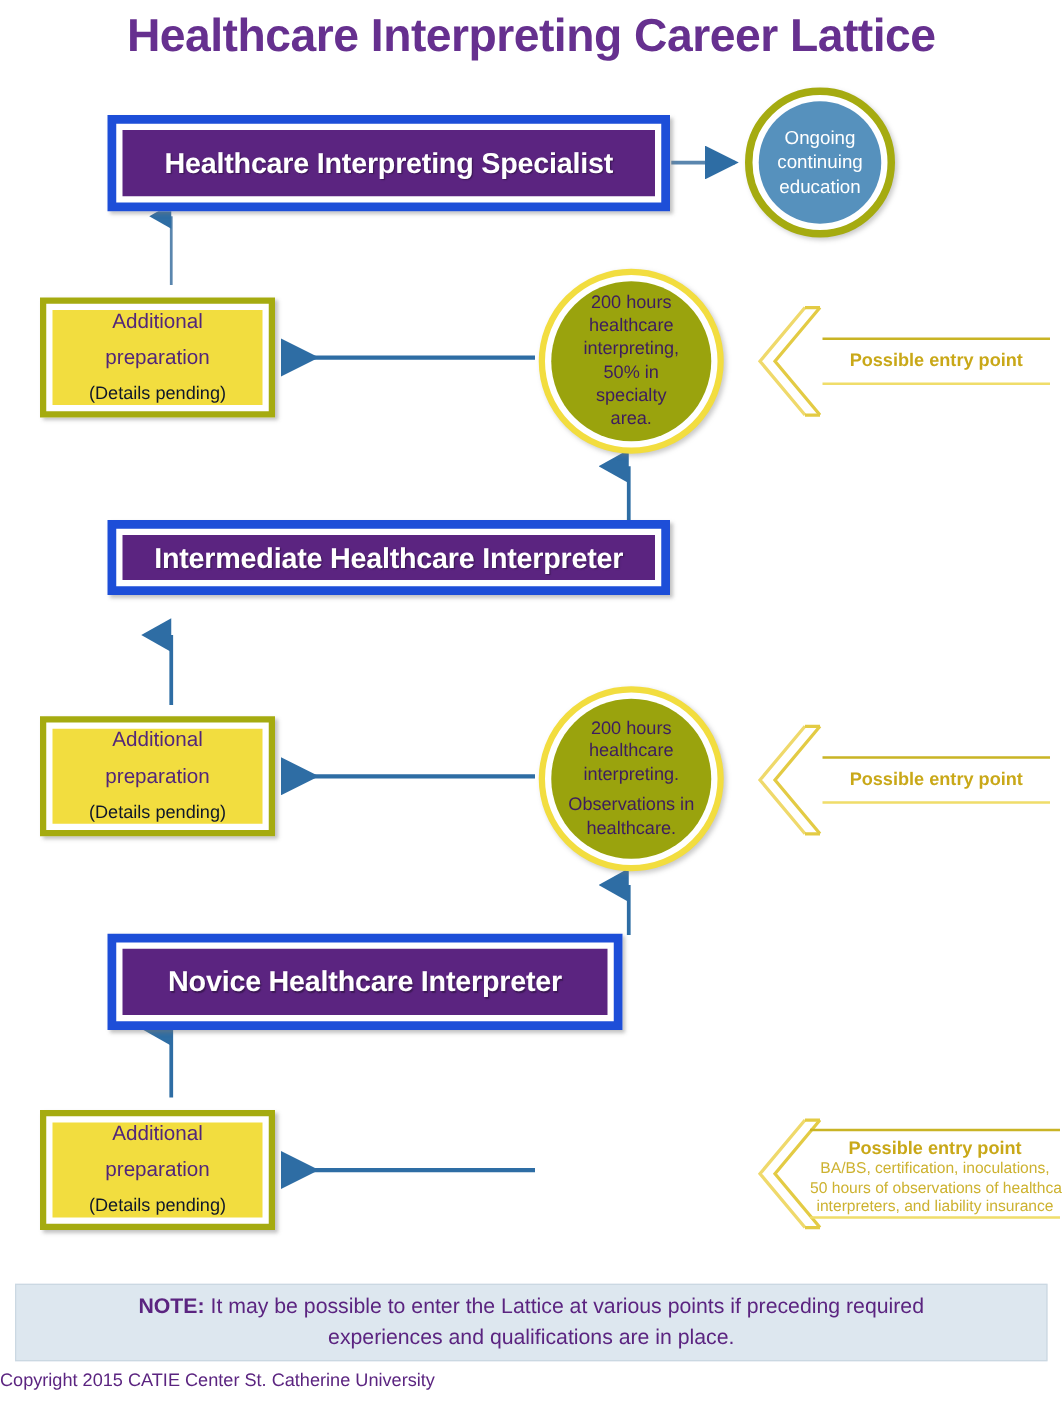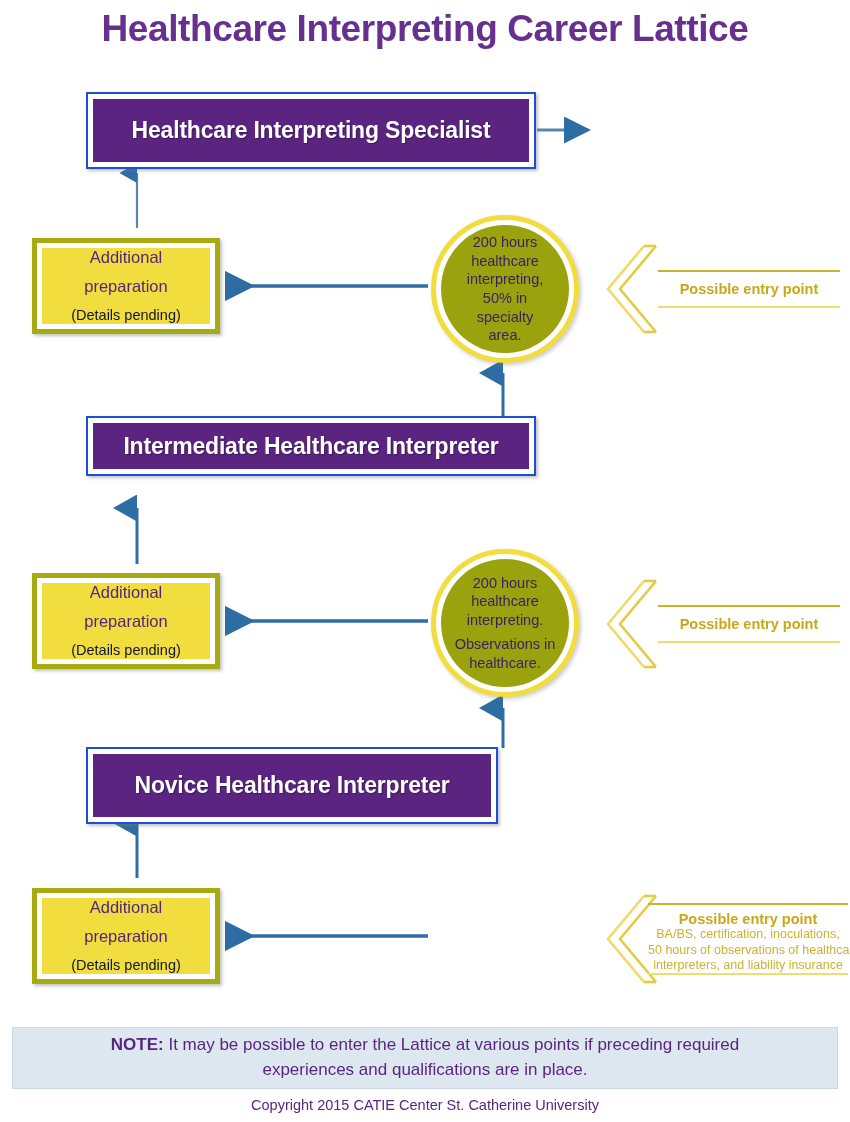--- a/index.html
+++ b/index.html
@@ -29,21 +29,21 @@
     font-weight: bold;
     color: #66308f;
     letter-spacing: -0.4px;
     white-space: nowrap;
   }
 
   
   .level-box {
     position: absolute;
     background: #ffffff;
-    border: 2px solid #1d4ed8;
+    border: 7px solid #1d4ed8;
     box-sizing: border-box;
     box-shadow: 2px 2px 3px rgba(120,120,120,0.45);
   }
   .level-box .inner {
     position: absolute;
     left: 5px; top: 5px; right: 5px; bottom: 5px;
     background: #5b2480;
     display: flex;
     align-items: center;
     justify-content: center;
@@ -180,21 +180,21 @@
     font-size: 17px;
     line-height: 1.45;
     padding: 0 80px;
   }
   #note-box .note-text b { font-weight: bold; }
 
   #copyright {
     position: absolute;
     left: 0;
     width: 850px;
-    text-align: center;
+    text-align: left;
     color: #5b2480;
     font-size: 14.5px;
   }
 </style>
 </head>
 <body>
 
 <div id="canvas">
 
   <div id="title">Healthcare Interpreting Career Lattice</div>
@@ -230,20 +230,29 @@
 
     <line x1="428" y1="936" x2="228" y2="936" stroke="#2e6da4" stroke-width="3.4" marker-end="url(#ahead-left)"></line>
   </svg>
 
   <div class="level-box" style="left:86px; top:92px; width:450px; height:77px;">
     <div class="inner">
       <span>Healthcare Interpreting Specialist</span>
     </div>
   </div>
 
+  <div id="ce-circle" style="left:596px; top:70px; width:120px; height:120px;">
+    <div class="inner">
+      <span>
+        <span>Ongoing</span><br>
+        <span>continuing</span><br>
+        <span>education</span>
+      </span>
+    </div>
+  </div>
 
   <div class="prep-box" style="left:32px; top:238px; width:188px; height:96px;">
     <div class="inner">
       <div class="l1">Additional</div>
       <div class="l2">preparation</div>
       <div class="l3">(Details pending)</div>
     </div>
   </div>
 
   <div class="req-circle" style="left:431px; top:215px; width:148px; height:148px;">

